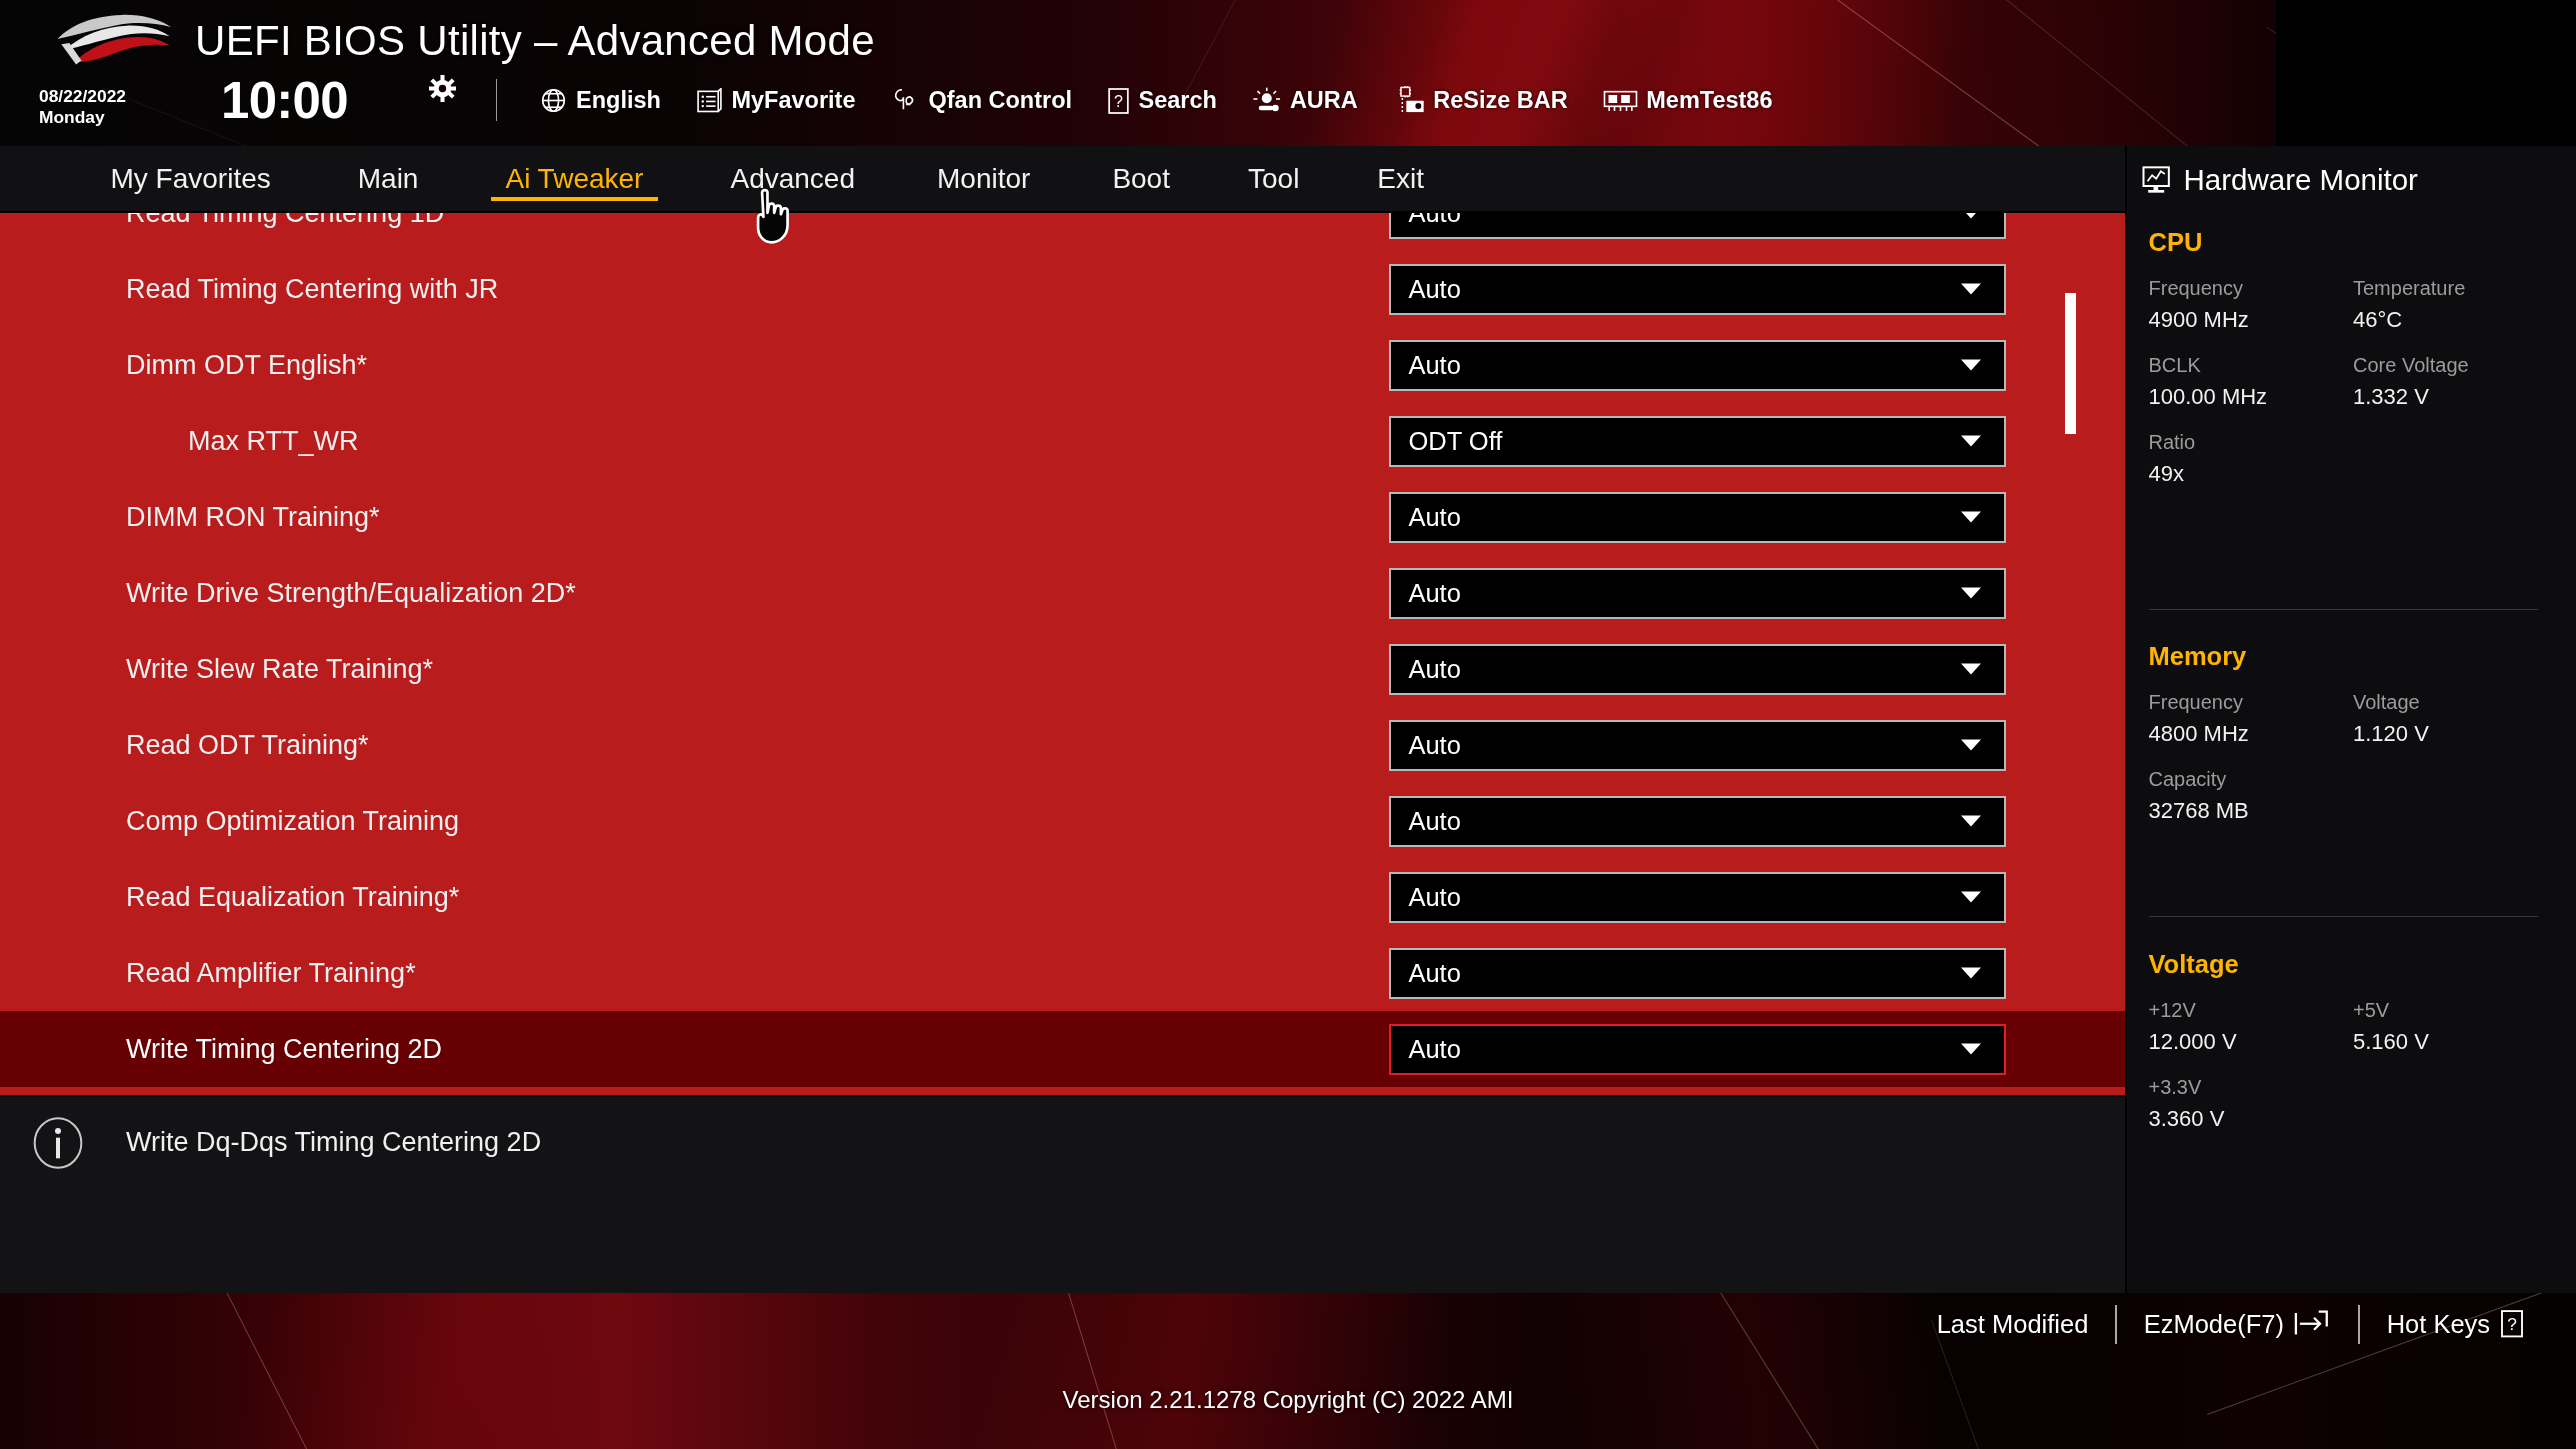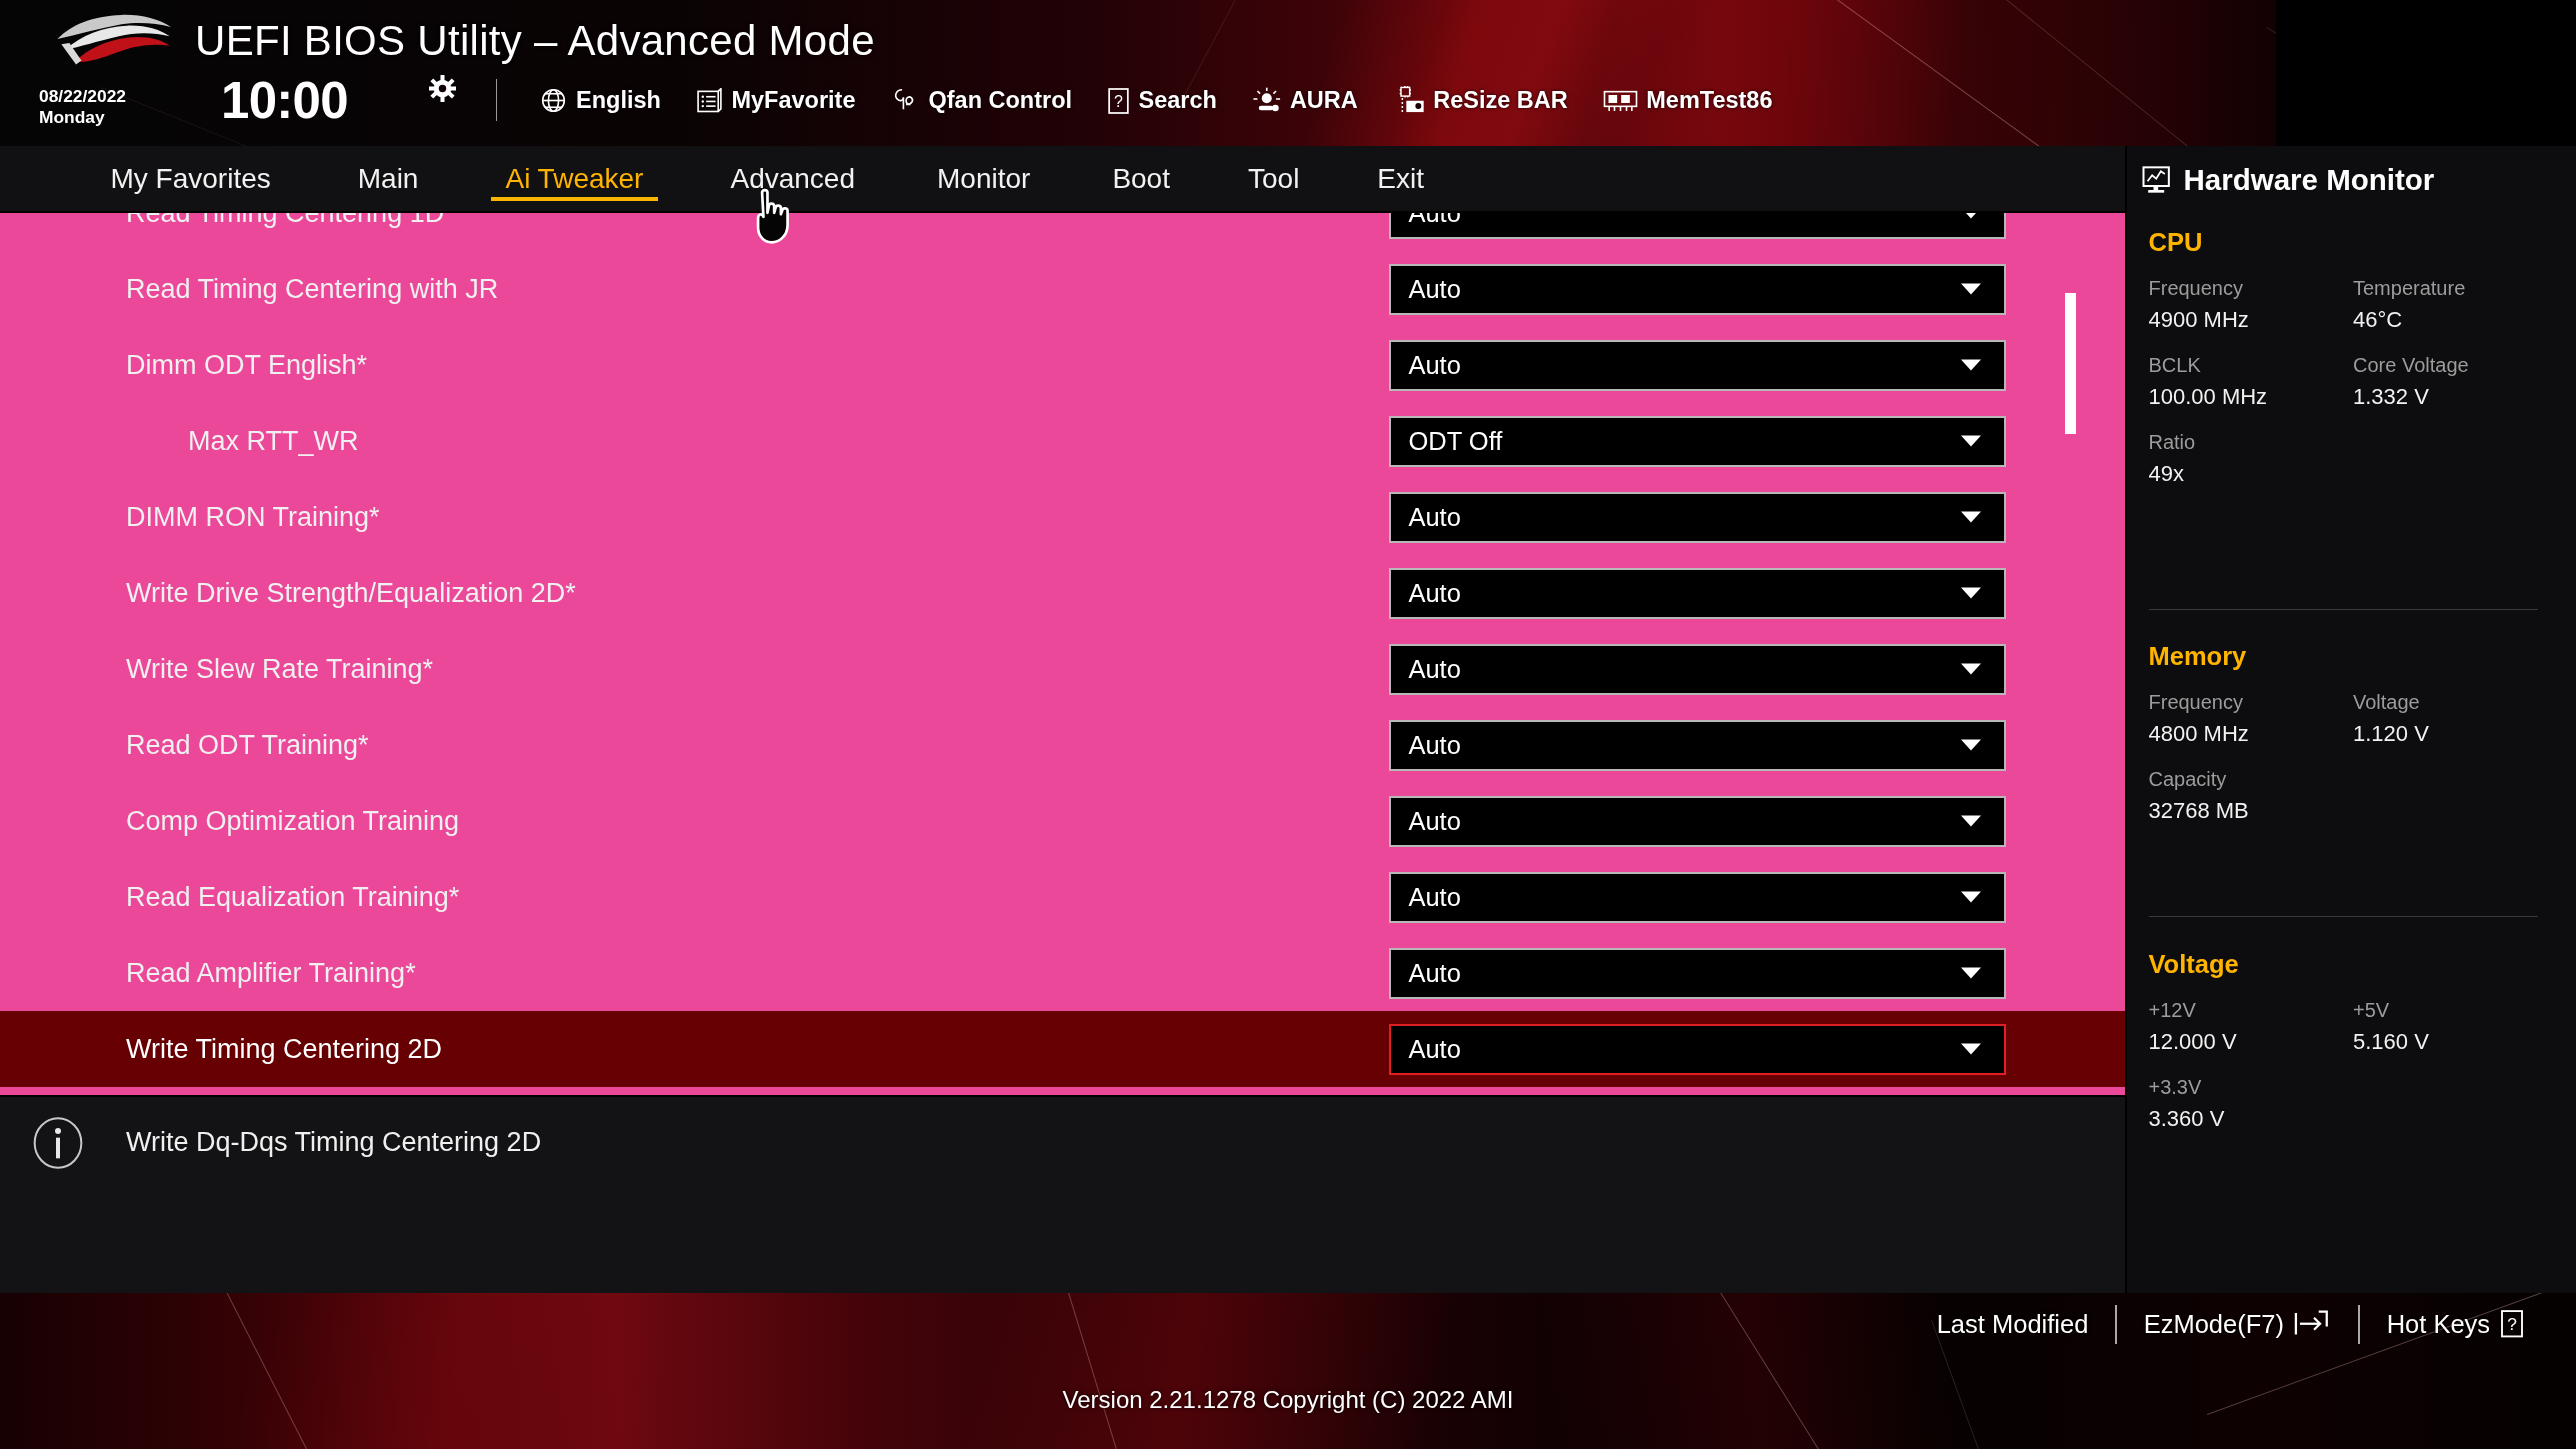--- a/index.html
+++ b/index.html
@@ -66,21 +66,21 @@
     padding:0 29.5px; font-size:28px; font-weight:400; color:#f2f2f2; cursor:pointer; white-space:nowrap;
   }
   .tab.active{ color:#ffb400; }
   .tab.active::after{
     content:""; position:absolute; left:14.8px; right:14.8px; bottom:10.7px; height:4px; background:#ffb400;
   }
 
   
   .content{
     position:absolute; left:0; top:213px; width:2125px; height:1080px;
-    background:#ec4899;
+    background:#b91c1c;
     overflow:hidden;
   }
   .rowlist{ position:absolute; left:0; top:-38px; width:2125px; }
   .row{
     position:relative; height:76px; display:flex; align-items:center;
   }
   .row.selected{ background:#660002; }
   .row-label{
     position:absolute; left:126px; font-size:27px; color:#f0f0f0; white-space:nowrap;
   }
@@ -111,21 +111,21 @@
   }
   .info-icon{ position:absolute; left:32px; top:20px; width:52px; height:52px; }
   .info-text{ position:absolute; left:126px; top:29.5px; font-size:27px; color:#f0f0f0; white-space:nowrap; }
 
   
   .sidebar{
     position:absolute; left:2125px; top:146px; width:451px; height:1147px;
     background:#0d0d0f; border-left:2px solid #000;
   }
   .hw-head{ position:absolute; left:14.8px; top:17.4px; display:flex; align-items:center; gap:10.7px; }
-  .hw-head .ttl{ font-size:29.5px; color:#fff; font-weight:700; white-space:nowrap; }
+  .hw-head .ttl{ font-size:29.5px; color:#fff; font-weight:400; white-space:nowrap; }
 
   .hw-section{ position:absolute; left:21.5px; width:409px; }
   .hw-title{ font-size:25.5px; font-weight:700; color:#ffb400; margin-bottom:20px; white-space:nowrap; }
   .hw-grid{ display:flex; flex-wrap:wrap; }
   .hw-cell{ width:50%; margin-bottom:21.5px; }
   .hw-cell.full{ width:100%; }
   .hw-k{ font-size:20px; color:#9c9c9c; margin-bottom:6.7px; white-space:nowrap; }
   .hw-v{ font-size:22px; color:#f2f2f2; font-weight:400; white-space:nowrap; }
   .hw-div{ position:absolute; left:21.5px; width:389px; height:1.3px; background:#3a3a3a; }
 

